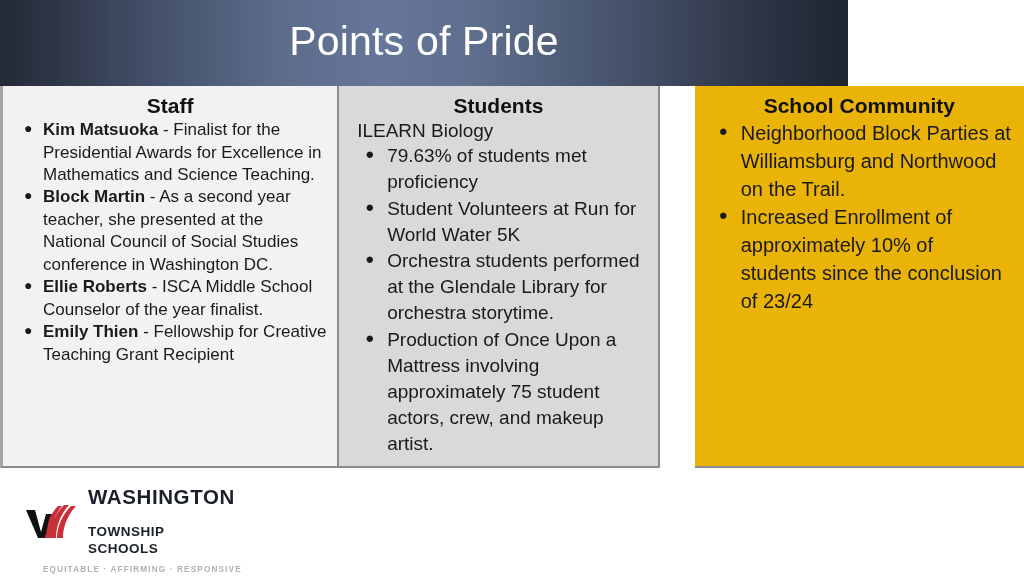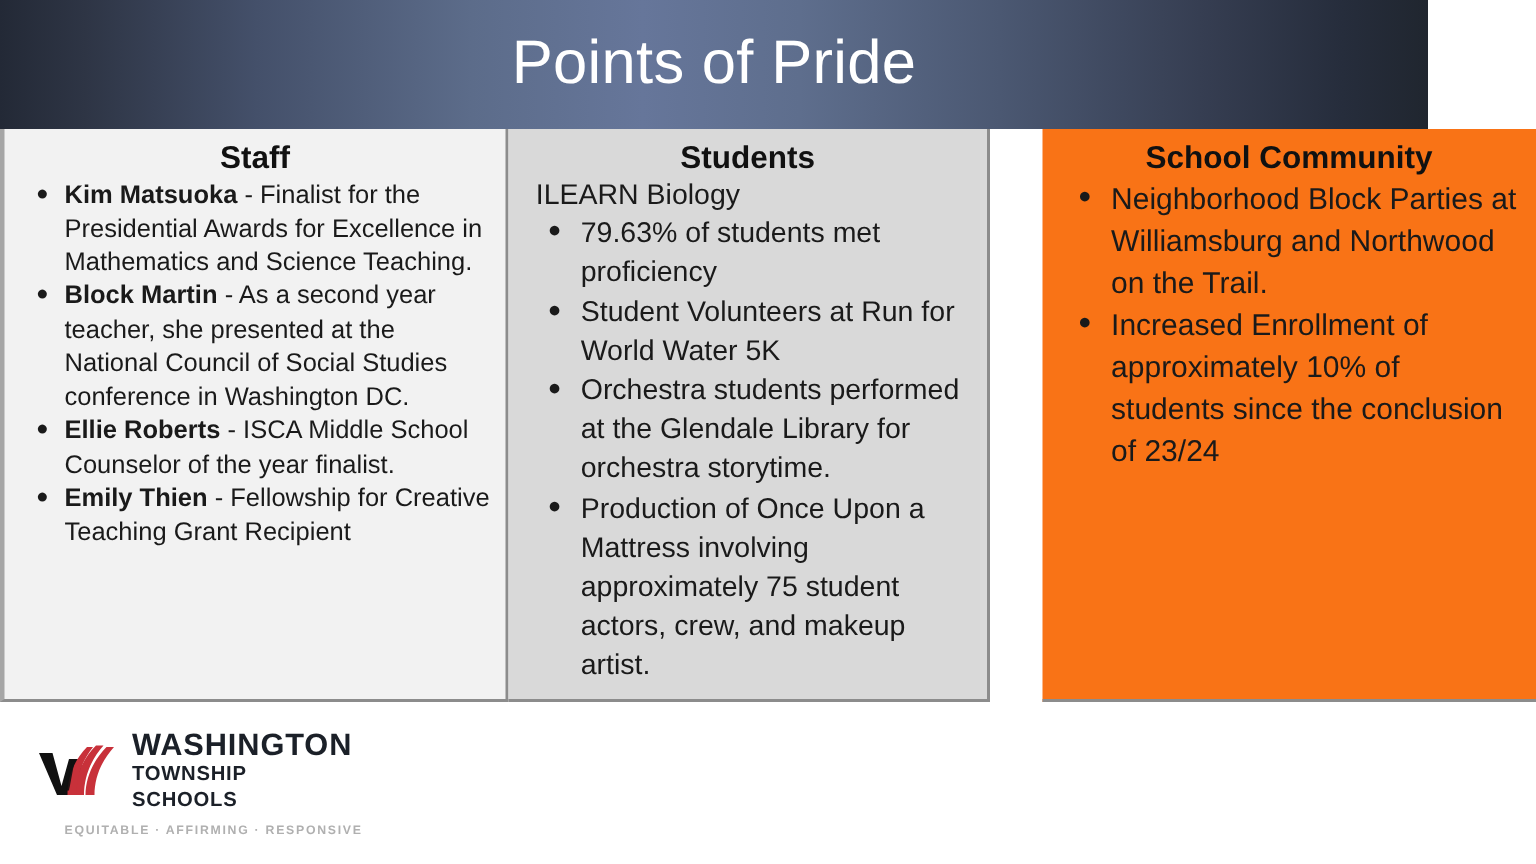--- a/index.html
+++ b/index.html
@@ -20,21 +20,21 @@
     width: 1024px;
     height: 576px;
     background: #ffffff;
   }
 
   
   .title-bar {
     position: absolute;
     left: 0;
     top: 0;
-    width: 952px;
+    width: 848px;
     height: 86px;
     background: linear-gradient(90deg,
         #232936 0%,
         #2e3545 6%,
         #44506a 18%,
         #5c6c8a 33%,
         #66769a 45%,
         #5e6e8d 56%,
         #4b5872 70%,
         #363e52 84%,
@@ -80,21 +80,21 @@
     border-bottom: 2px solid #8c8c8c;
   }
   .col-students {
     width: 329px;
     background: #d9d9d9;
     border-right: 2px solid #8c8c8c;
     border-bottom: 2px solid #8c8c8c;
   }
   .col-community {
     width: 338px;
-    background: #f97316;
+    background: #eab308;
     border-bottom: 2px solid #8c8c8c;
     margin-left: 35px;
   }
 
   .col-head {
     text-align: center;
     font-weight: bold;
     color: #111111;
     line-height: 1.15;
     margin: 0 0 1px 0;
@@ -169,20 +169,21 @@
   .logo-mark {
     width: 56px;
     height: 40px;
     flex: 0 0 auto;
   }
   .logo-words {
     display: flex;
     flex-direction: column;
     justify-content: center;
     line-height: 1;
+    gap: 16px;
   }
   .logo-line1 {
     font-size: 20.5px;
     font-weight: bold;
     color: #1b2028;
     letter-spacing: 0.6px;
     line-height: 1.02;
   }
   .logo-line2 {
     font-size: 13.5px;

